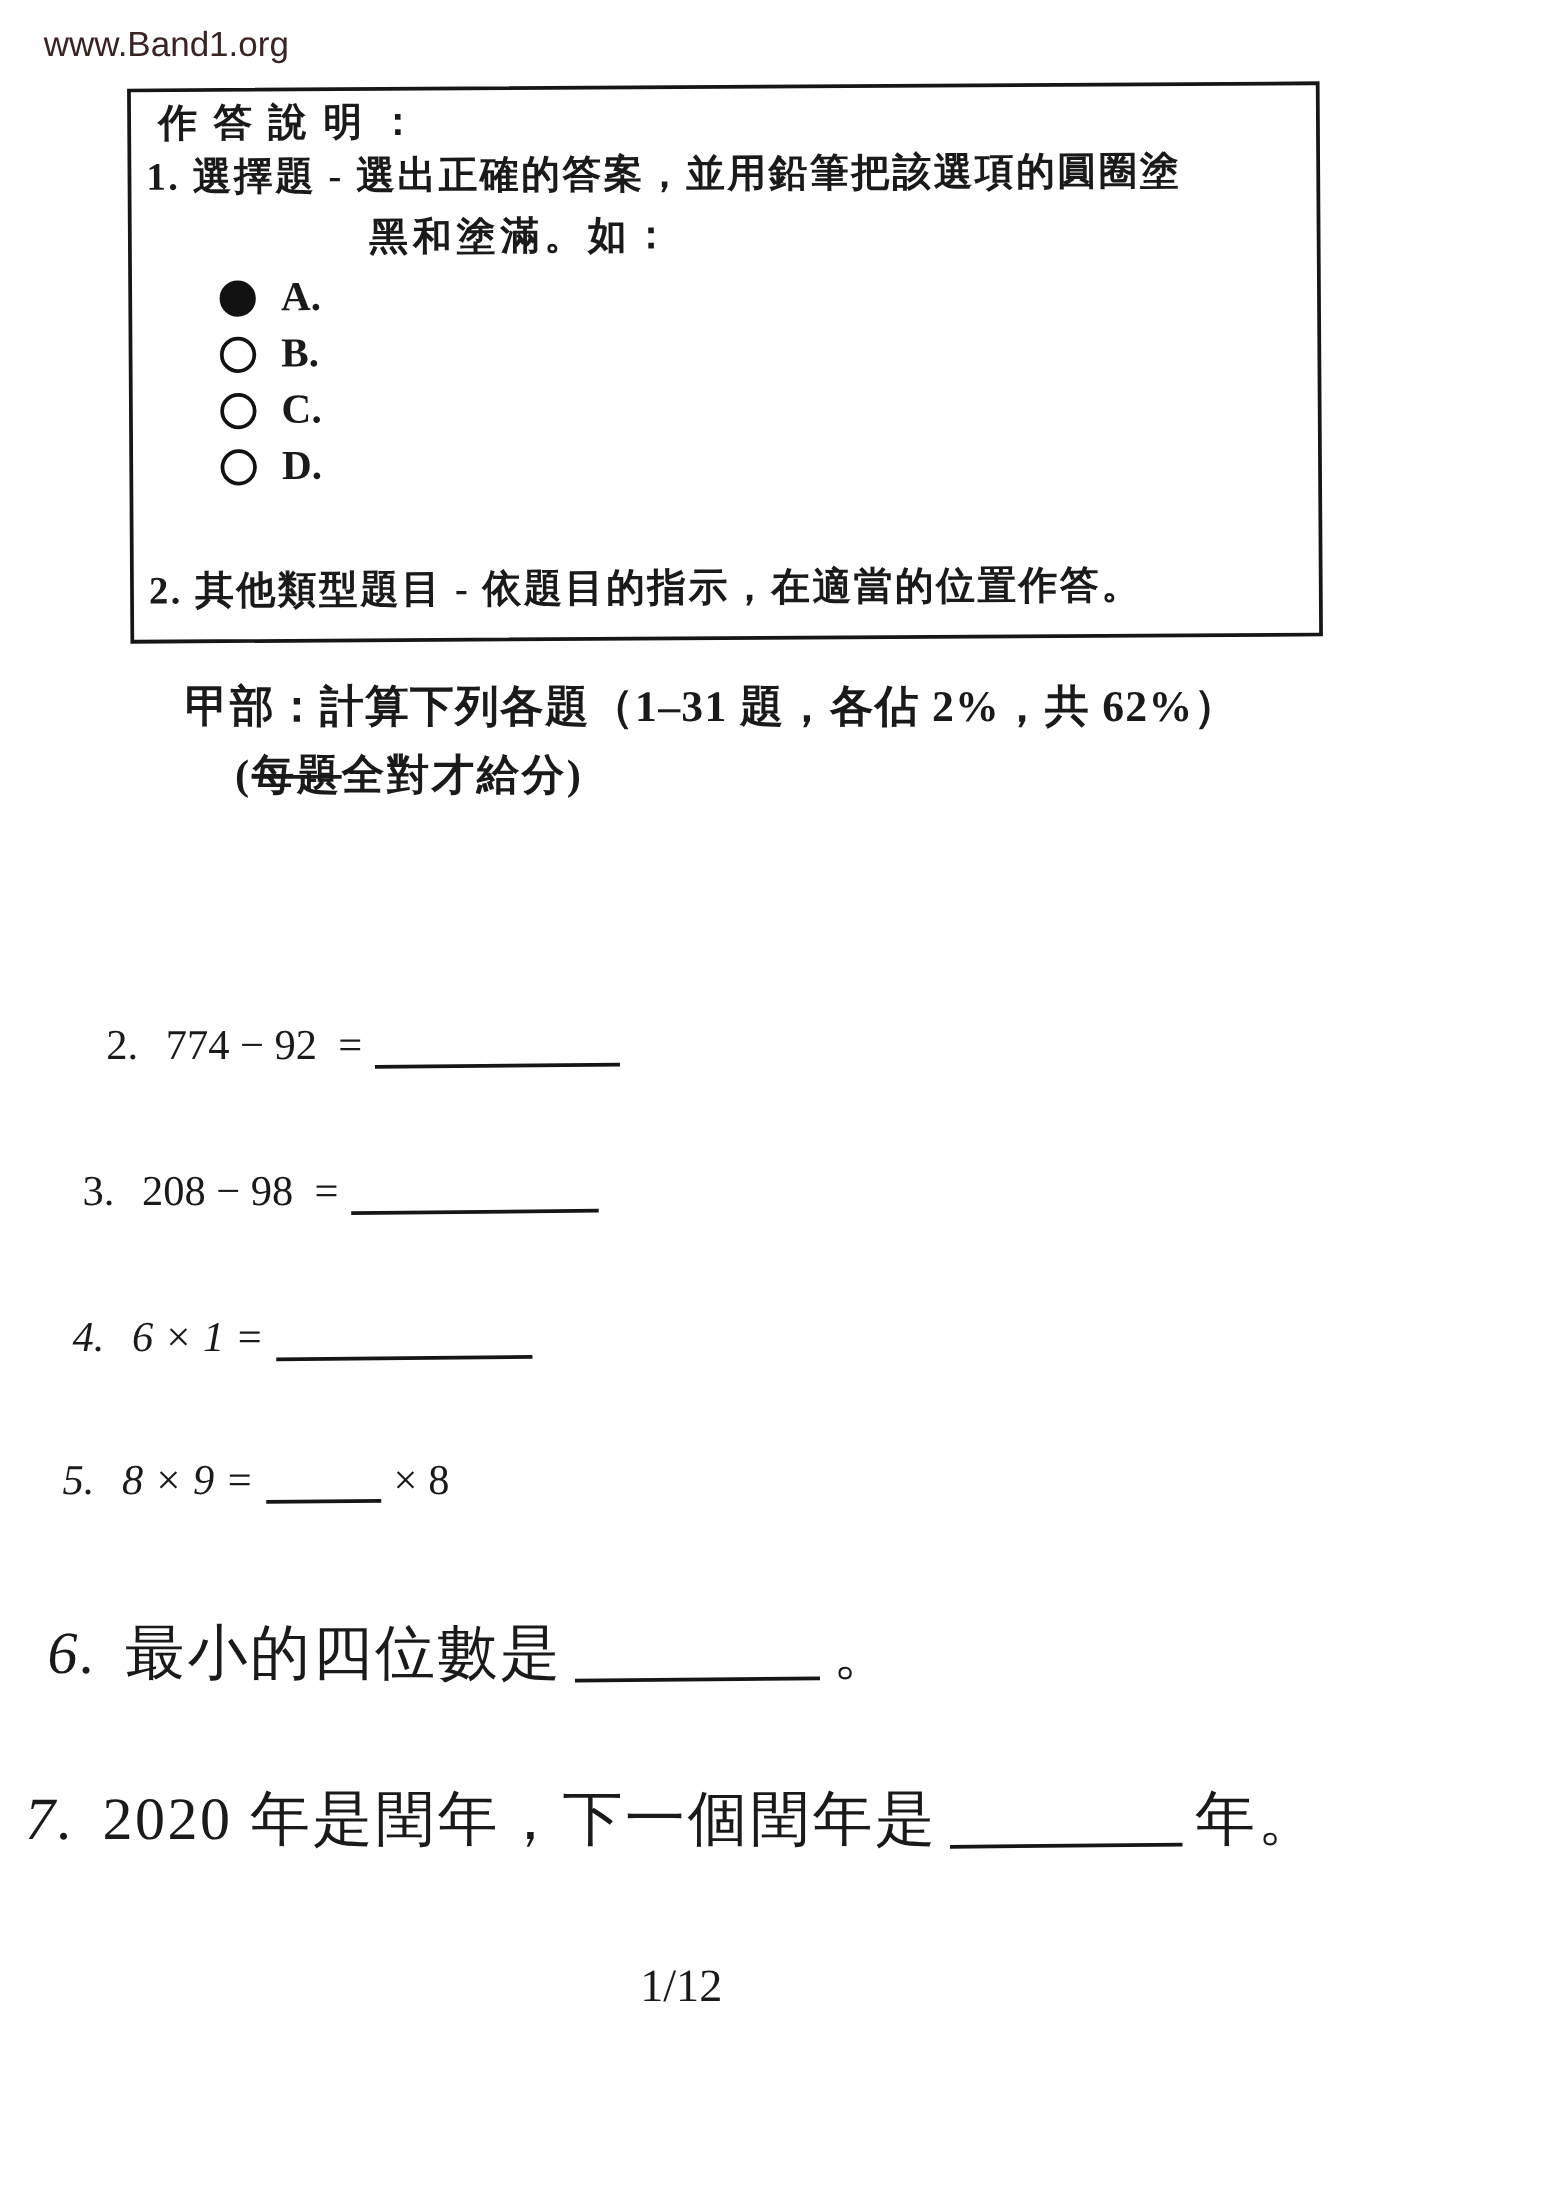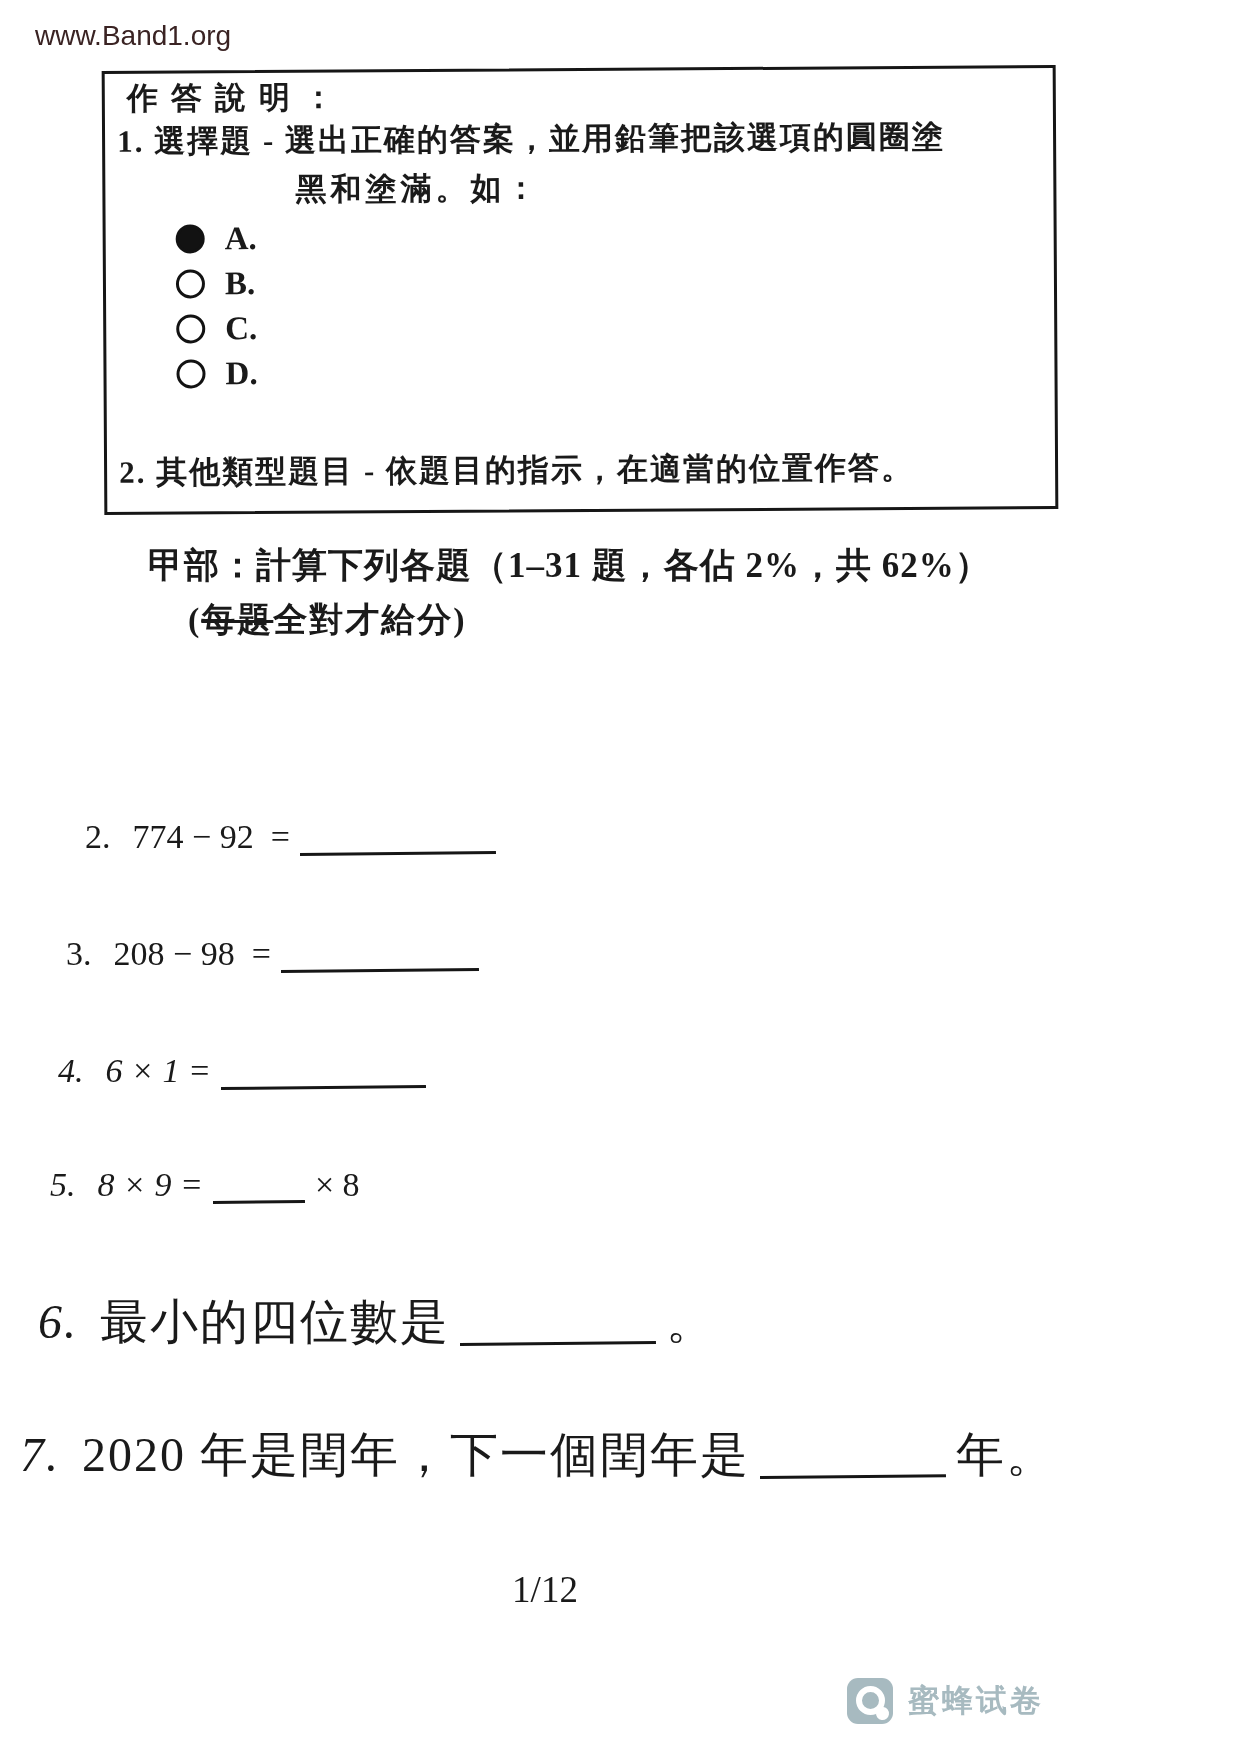--- a/index.html
+++ b/index.html
@@ -156,20 +156,14 @@
   <div class="q cjk" style="left:38px;top:1290px;">
     <span class="qnum" style="font-style:italic;">6.</span><span class="qexpr">最小的四位數是</span><span class="blank" style="width:196px;"></span><span class="qsuf">。</span>
   </div>
 
   <div class="q cjk" style="left:20px;top:1423px;">
     <span class="qnum" style="font-style:italic;">7.</span><span class="qexpr">2020 年是閏年，下一個閏年是</span><span class="blank" style="width:186px;"></span><span class="qsuf">年。</span>
   </div>
 
   <div class="pagenum">1/12</div>
 
-  <div class="brand">
-    <div class="brand-icon">
-        <span class="bee"></span>
-      </div>
-    <div class="brand-text">蜜蜂试卷</div>
-  </div>
 
 </div>
 
 </body></html>

